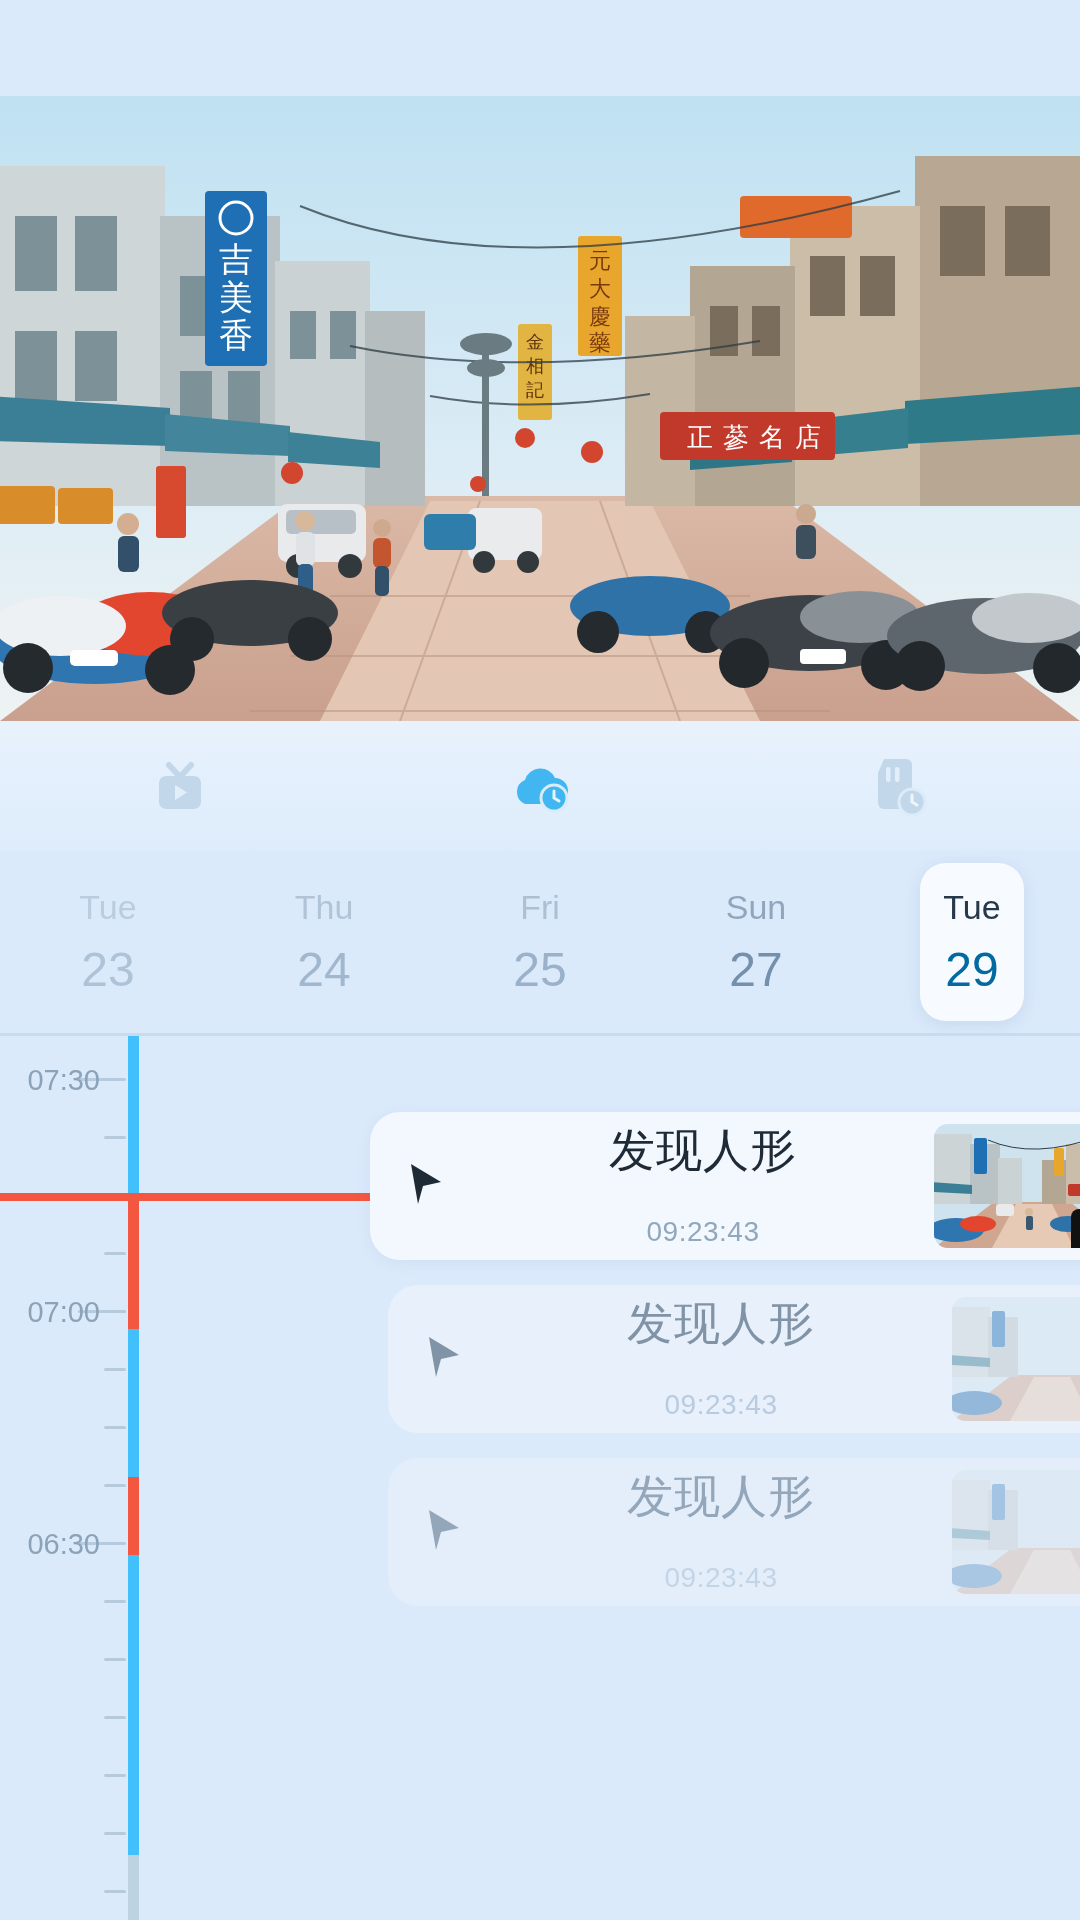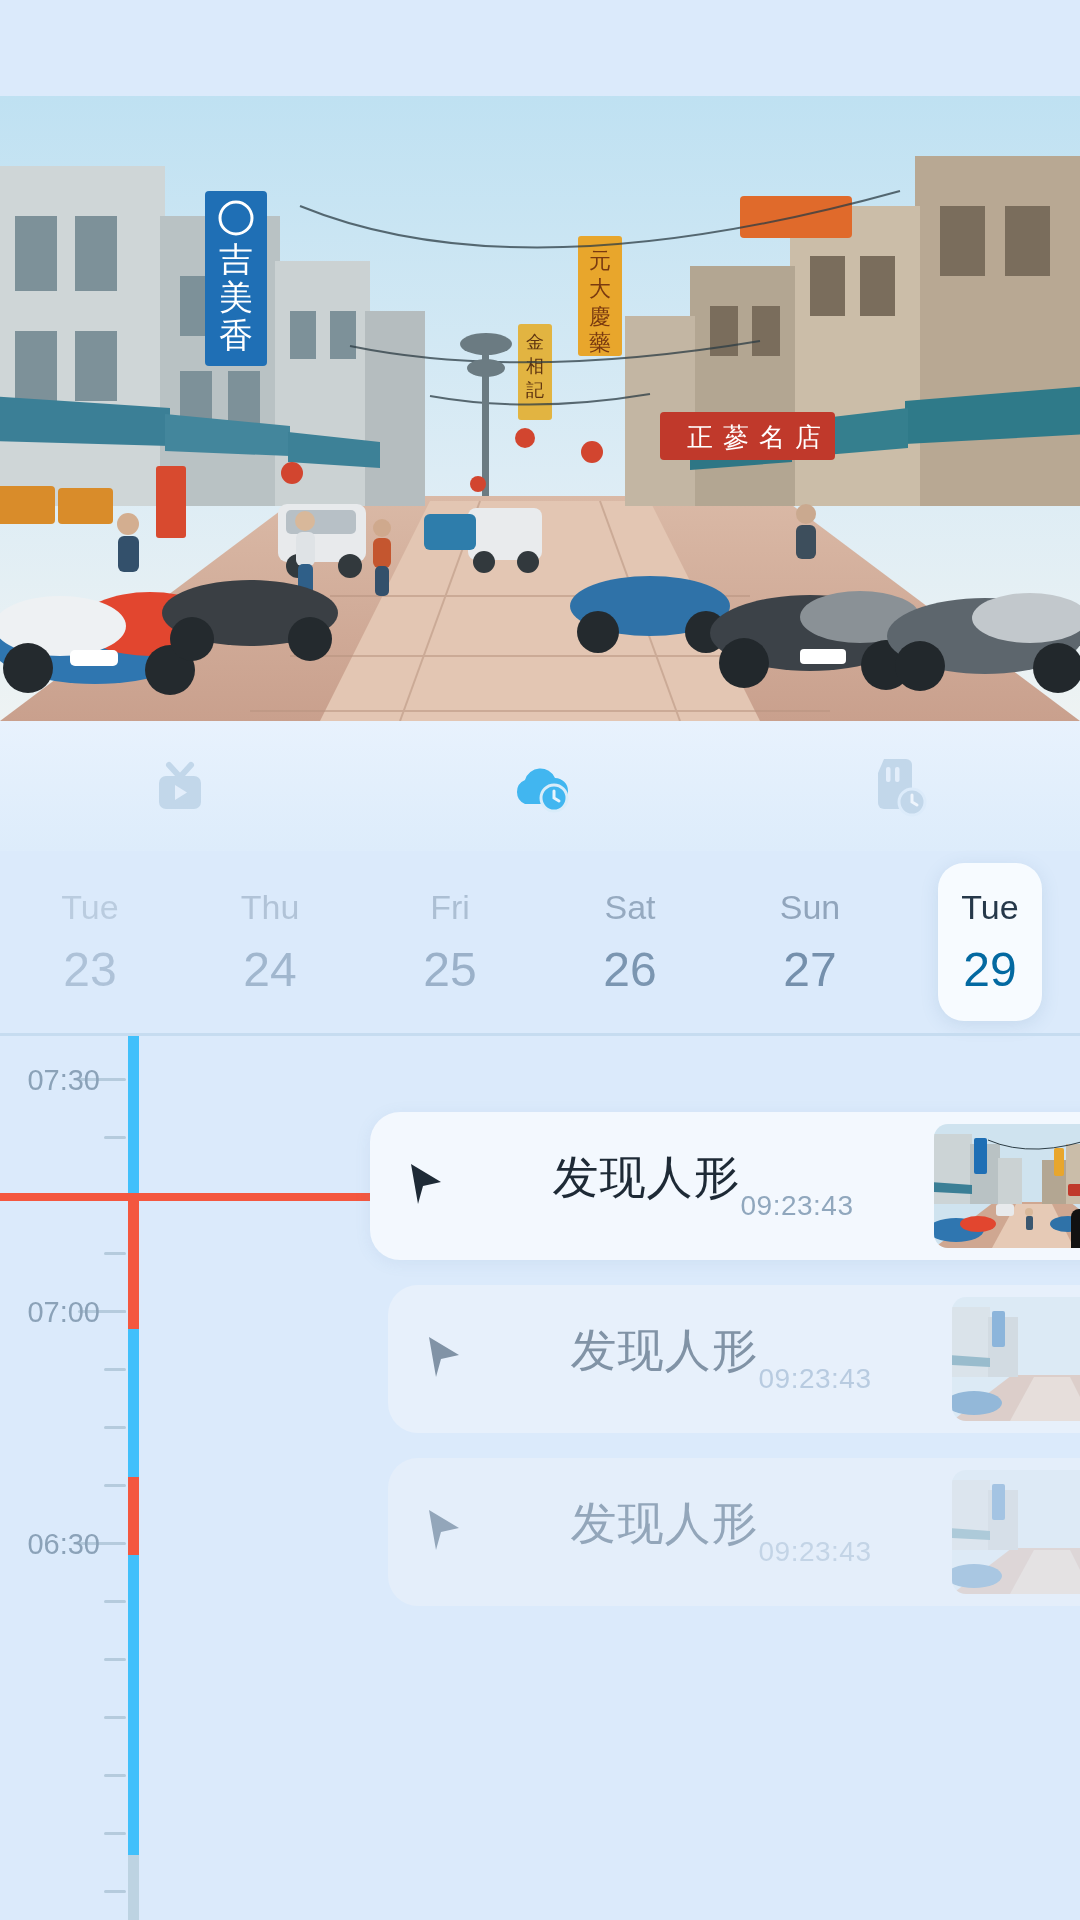--- a/index.html
+++ b/index.html
@@ -72,21 +72,21 @@
   .playhead { position:absolute; left:0; width:1080px; height:8px; background:#f4573f; z-index:7; }
 
   
   .events { position:absolute; left:0; top:1036px; width:1080px; height:884px; z-index:6; }
   .ecard {
     position:absolute; display:flex; align-items:center;
     border-radius:30px; background:#f3f8fe;
     box-shadow:0 3px 16px rgba(100,140,180,.10);
   }
   .ecard .play { flex:0 0 auto; margin-left:38px; margin-right:28px; }
-  .ecard .meta { flex:1 1 auto; display:flex; flex-direction:row; justify-content:center; }
+  .ecard .meta { flex:1 1 auto; display:flex; flex-direction:column; justify-content:center;align-items:center; }
   .etitle { font-size:46px; color:#1e2a36; line-height:1.15; letter-spacing:1px; }
   .etime { font-size:28px; color:#90a7bd; margin-top:39px; letter-spacing:.5px; }
   .ethumb { position:relative; width:196px; height:124px; border-radius:14px; overflow:hidden; margin-right:0; flex:0 0 auto; }
   .ethumb .scene { position:absolute; inset:0; }
   .edur {
     position:absolute; right:0; bottom:0;
     background:#111; color:#fff; font-size:24px; font-weight:700;
     padding:5px 9px 6px 10px; border-radius:8px 0 0 0; letter-spacing:.5px;
   }
   .ecard.dim { background:#e7f0fb; box-shadow:none; }
@@ -346,24 +346,20 @@
       <div class="dow">Tue</div>
       <div class="dnum">23</div>
     </div>
     <div class="daycell" style="opacity: 0.45;">
       <div class="dow">Thu</div>
       <div class="dnum">24</div>
     </div>
     <div class="daycell" style="opacity: 0.5;">
       <div class="dow">Fri</div>
       <div class="dnum">25</div>
-    </div>
-    <div class="daycell" style="opacity: 0.75;">
-      <div class="dow">Sat</div>
-      <div class="dnum">26</div>
     </div>
     <div class="daycell" style="opacity: 0.8;">
       <div class="dow">Sun</div>
       <div class="dnum">27</div>
     </div>
     <div class="daycell sel">
       <div class="card"></div>
       <div class="dow">Tue</div>
       <div class="dnum">29</div>
     </div>

